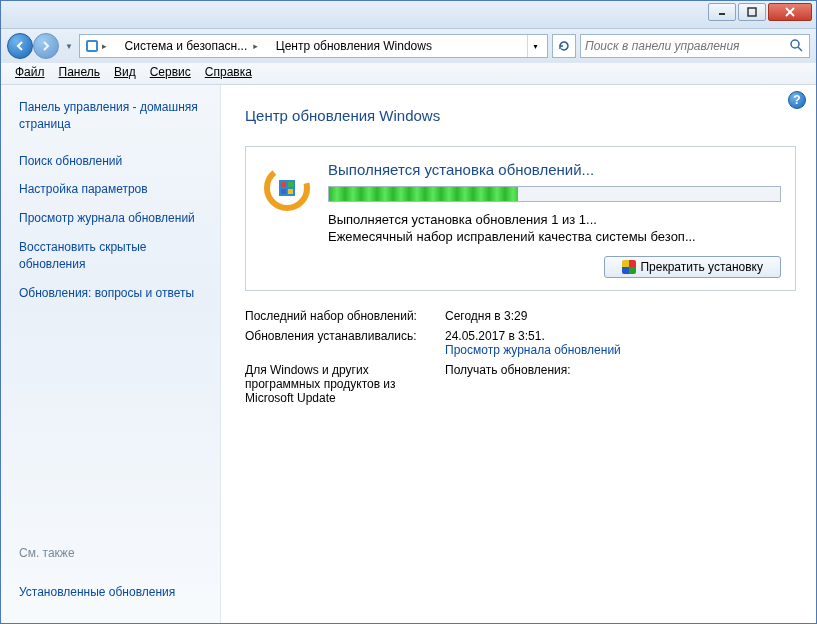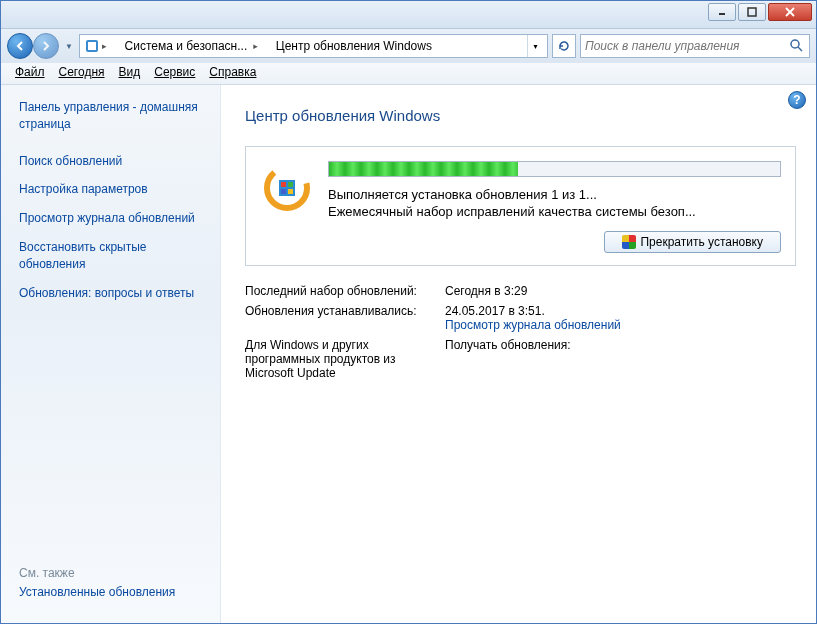--- a/index.html
+++ b/index.html
@@ -96,21 +96,21 @@
 .sidebar {
   width:220px;
   background: linear-gradient(#f3f7fb, #e9f0f8 40%, #f7fafd);
   border-right:1px solid #e0e8f0;
   padding:14px 14px 10px 18px;
   display:flex; flex-direction:column;
   font-size:12px;
 }
 .sidebar a { color:#0a4aa0; text-decoration:none; display:block; margin-bottom:12px; line-height:1.4; cursor:pointer; }
 .sidebar .spacer { flex:1; }
-.sidebar .see-also { color:#7a8a9a; margin-bottom:4px; }
+.sidebar .see-also { color:#7a8a9a; margin-bottom:24px; }
 .main {
   flex:1; padding:12px 20px 10px 24px; position:relative;
 }
 .help-icon {
   position:absolute; top:6px; right:10px;
   width:18px; height:18px; border-radius:50%;
   background: radial-gradient(circle at 35% 30%, #6fb6f0, #1c64b4);
   color:#fff; font-weight:bold; font-size:12px;
   display:flex; align-items:center; justify-content:center;
   border:1px solid #1a5a9e; cursor:pointer;
@@ -221,21 +221,21 @@
         <svg width="14" height="14" viewBox="0 0 14 14">
             <circle cx="6" cy="6" r="4" fill="none" stroke="#3a6aa0" stroke-width="1.5"></circle>
             <line x1="9" y1="9" x2="13" y2="13" stroke="#3a6aa0" stroke-width="1.5"></line>
           </svg>
       </span>
     </div>
   </div>
 
   <div class="menubar">
     <span class="menu-item">Файл</span>
-    <span class="menu-item">Сегодня</span>
+    <span class="menu-item">Панель</span>
     <span class="menu-item">Вид</span>
     <span class="menu-item">Сервис</span>
     <span class="menu-item">Справка</span>
   </div>
 
   <div class="content">
     <div class="sidebar">
       <a>Панель управления - домашняя страница</a>
       <div style="height:8px"></div>
       <a>Поиск обновлений</a>
@@ -257,20 +257,21 @@
           <svg width="50" height="50" viewBox="0 0 50 50">
             <circle cx="25" cy="25" r="20" fill="none" stroke="#f0a020" stroke-width="6" stroke-dasharray="80 40"></circle>
             <rect x="17" y="17" width="16" height="16" fill="#2a8ad2"></rect>
             <rect x="19" y="19" width="5" height="5" fill="#e84030"></rect>
             <rect x="26" y="19" width="5" height="5" fill="#40b040"></rect>
             <rect x="19" y="26" width="5" height="5" fill="#4060d0"></rect>
             <rect x="26" y="26" width="5" height="5" fill="#f0c020"></rect>
           </svg>
         </div>
         <div class="update-body">
+          <div class="install-title">Выполняется установка обновлений...</div>
           <div class="progress">
             <div class="progress-fill"></div>
           </div>
           <div class="install-line">Выполняется установка обновления 1 из 1...</div>
           <div class="install-line">Ежемесячный набор исправлений качества системы безоп...</div>
           <button class="btn-stop">
             <span class="shield"></span>
             <span>Прекратить установку</span>
           </button>
           <div style="clear:both"></div>

